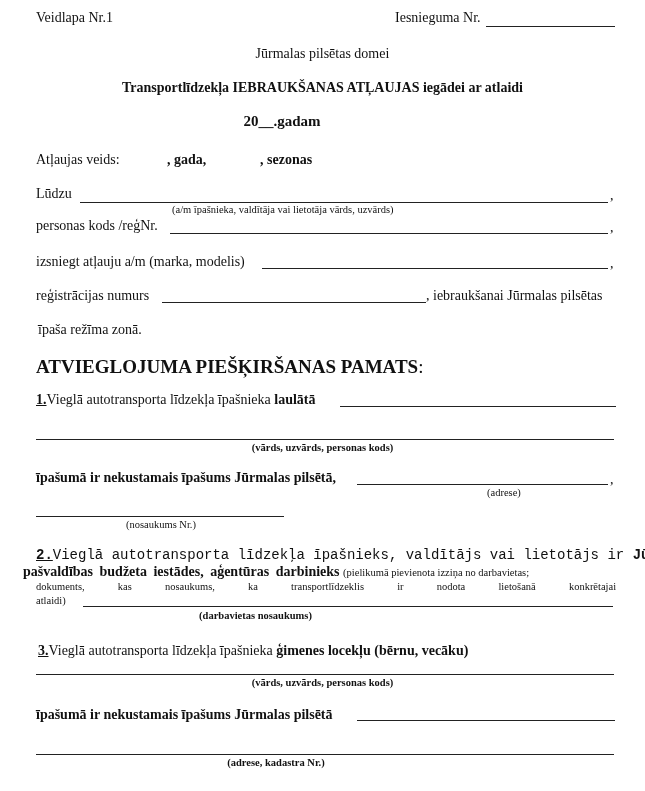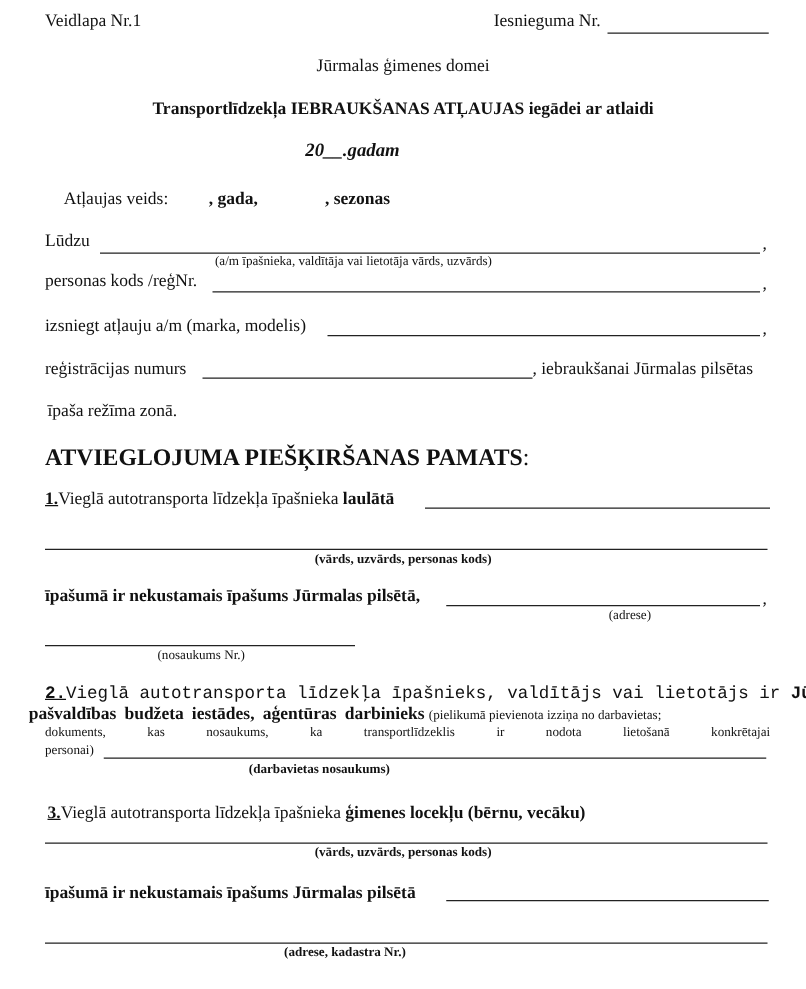--- a/index.html
+++ b/index.html
@@ -15,25 +15,25 @@
   .u { text-decoration: underline; }
   .just { position: absolute; left: 36px; width: 580px; text-align: justify; text-align-last: justify; white-space: nowrap; }
 </style>
 </head>
 <body>
 
 <div class="abs" style="left:36px; top:10px;">Veidlapa Nr.1</div>
 <div class="abs" style="left:395px; top:10px;">Iesnieguma Nr.</div>
 <div class="line" style="left:486px; top:26px; width:129px;"></div>
 
-<div class="abs" style="left:0; width:645px; top:46px; text-align:center;">Jūrmalas ģimenes domei</div>
+<div class="abs" style="left:0; width:645px; top:46px; text-align:center;">Jūrmalas pilsētas domei</div>
 <div class="abs b" style="left:0; width:645px; top:80px; text-align:center;">Transportlīdzekļa IEBRAUKŠANAS ATĻAUJAS iegādei ar atlaidi</div>
-<div class="abs b" style="left:0; width:564px; top:113px; text-align:center; font-style:italic; font-size:15px;">20__.gadam</div>
+<div class="abs b" style="left:0; width:564px; top:113px; text-align:center; font-size:15px;">20__.gadam</div>
 
-<div class="abs" style="left:51px; top:152px;text-align:right;">Atļaujas veids:</div>
+<div class="abs" style="left:36px; top:152px;text-align:right;">Atļaujas veids:</div>
 <div class="abs b" style="left:167px; top:152px;">, gada,</div>
 <div class="abs b" style="left:260px; top:152px;">, sezonas</div>
 
 <div class="abs" style="left:36px; top:186px;">Lūdzu</div>
 <div class="line" style="left:80px; top:202px; width:528px;"></div>
 <div class="abs" style="left:610px; top:188px;">,</div>
 <div class="abs small" style="left:172px; top:204px;">(a/m īpašnieka, valdītāja vai lietotāja vārds, uzvārds)</div>
 
 <div class="abs" style="left:36px; top:218px;text-align:center;">personas kods /reģNr.</div>
 <div class="line" style="left:170px; top:233px; width:438px;"></div>
@@ -63,21 +63,21 @@
 
 <div class="line" style="left:36px; top:516px; width:248px; border-bottom-width:1.5px;"></div>
 <div class="abs small" style="left:126px; top:519px;">(nosaukums Nr.)</div>
 
 <div class="just" style="top:547px;font-family:Liberation Mono, monospace;"><span class="b u">2.</span><span>Vieglā</span> <span>autotransporta</span> <span>līdzekļa</span> <span>īpašnieks,</span> <span>valdītājs</span> <span>vai</span> <span>lietotājs</span> <span>ir</span> <span class="b">Jūrmalas</span> <span class="b">pilsētas</span></div>
 
 <div class="abs" style="left:23px; top:564px;"><span class="b" style="word-spacing:3px;">pašvaldības budžeta iestādes, aģentūras darbinieks</span> <span class="small">(pielikumā pievienota izziņa no darbavietas;</span></div>
 
 <div class="just small" style="top:581px;"><span>dokuments,</span> <span>kas</span> <span>nosaukums,</span> <span>ka</span> <span>transportlīdzeklis</span> <span>ir</span> <span>nodota</span> <span>lietošanā</span> <span>konkrētajai</span></div>
 
-<div class="abs small" style="left:36px; top:595px;">personai)</div>
+<div class="abs small" style="left:36px; top:595px;">atlaidi)</div>
 <div class="line" style="left:83px; top:606px; width:530px; border-bottom-width:1.5px;"></div>
 <div class="abs small center" style="left:0; width:511px; top:610px;">(darbavietas nosaukums)</div>
 
 <div class="abs" style="left:38px; top:643px;"><span class="b u">3.</span><span>Vieglā autotransporta līdzekļa īpašnieka </span><span class="b">ģimenes locekļu (bērnu, vecāku)</span></div>
 <div class="line" style="left:36px; top:674px; width:578px; border-bottom-width:1.5px;"></div>
 <div class="abs small center" style="left:0; width:645px; top:677px;">(vārds, uzvārds, personas kods)</div>
 
 <div class="abs b" style="left:36px; top:707px;">īpašumā ir nekustamais īpašums Jūrmalas pilsētā</div>
 <div class="line" style="left:357px; top:720px; width:258px;"></div>
 

